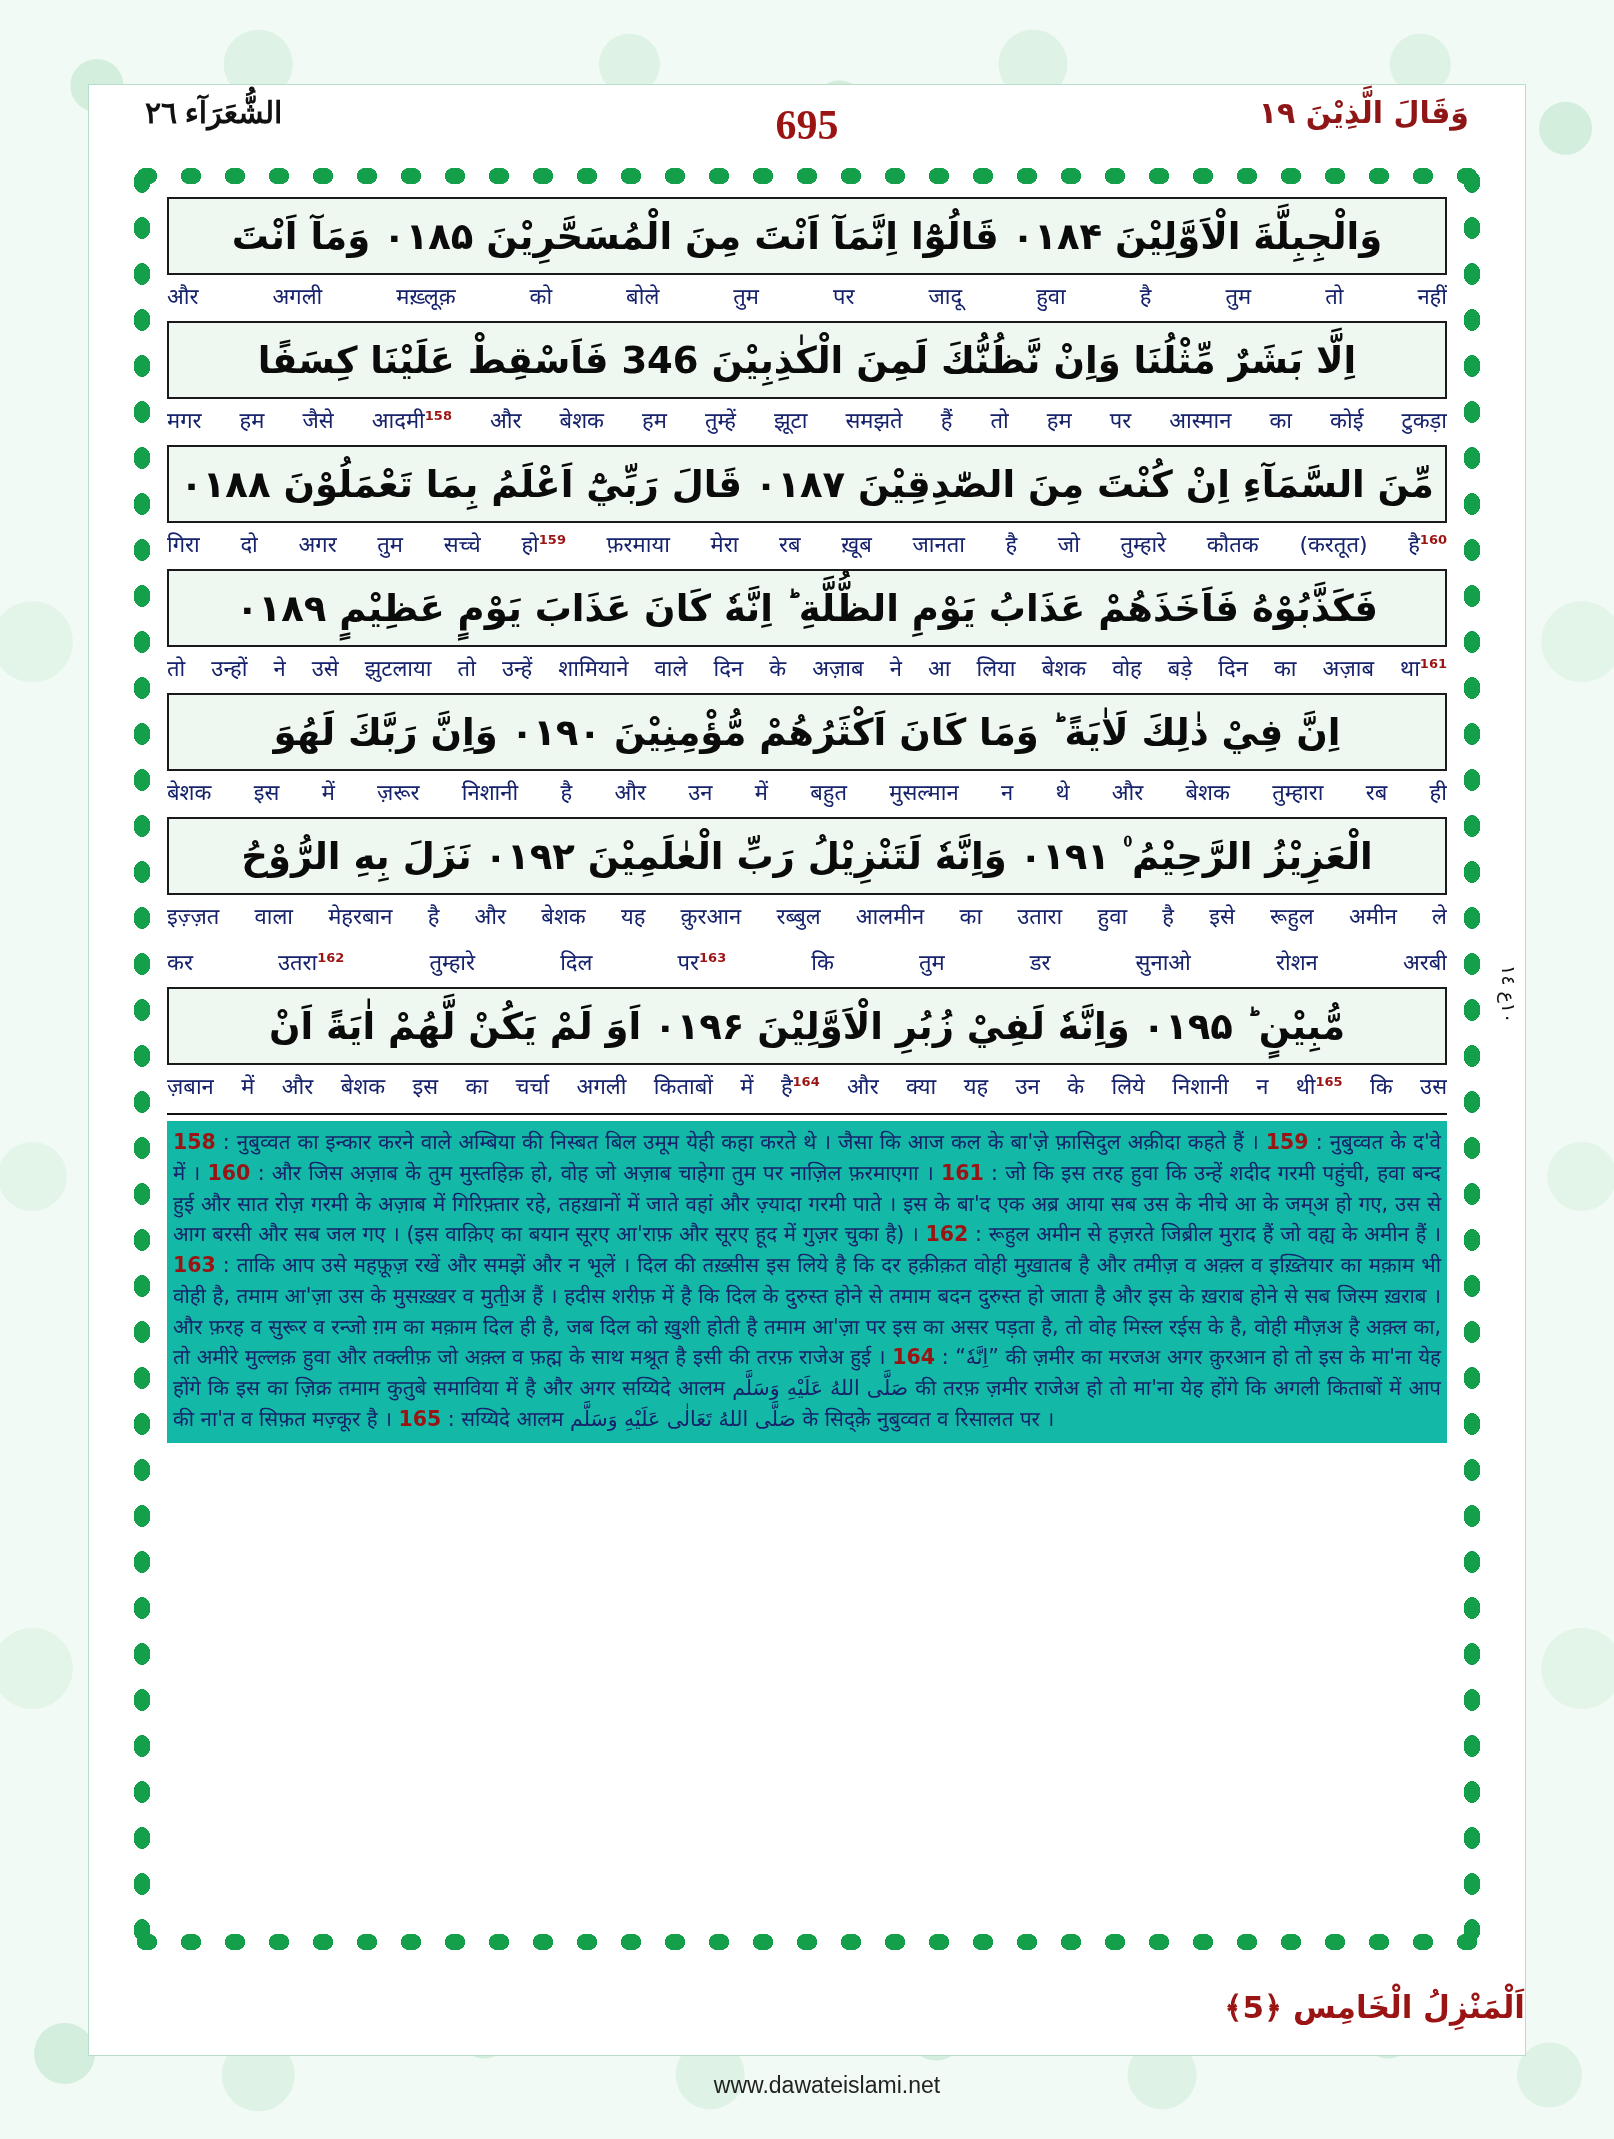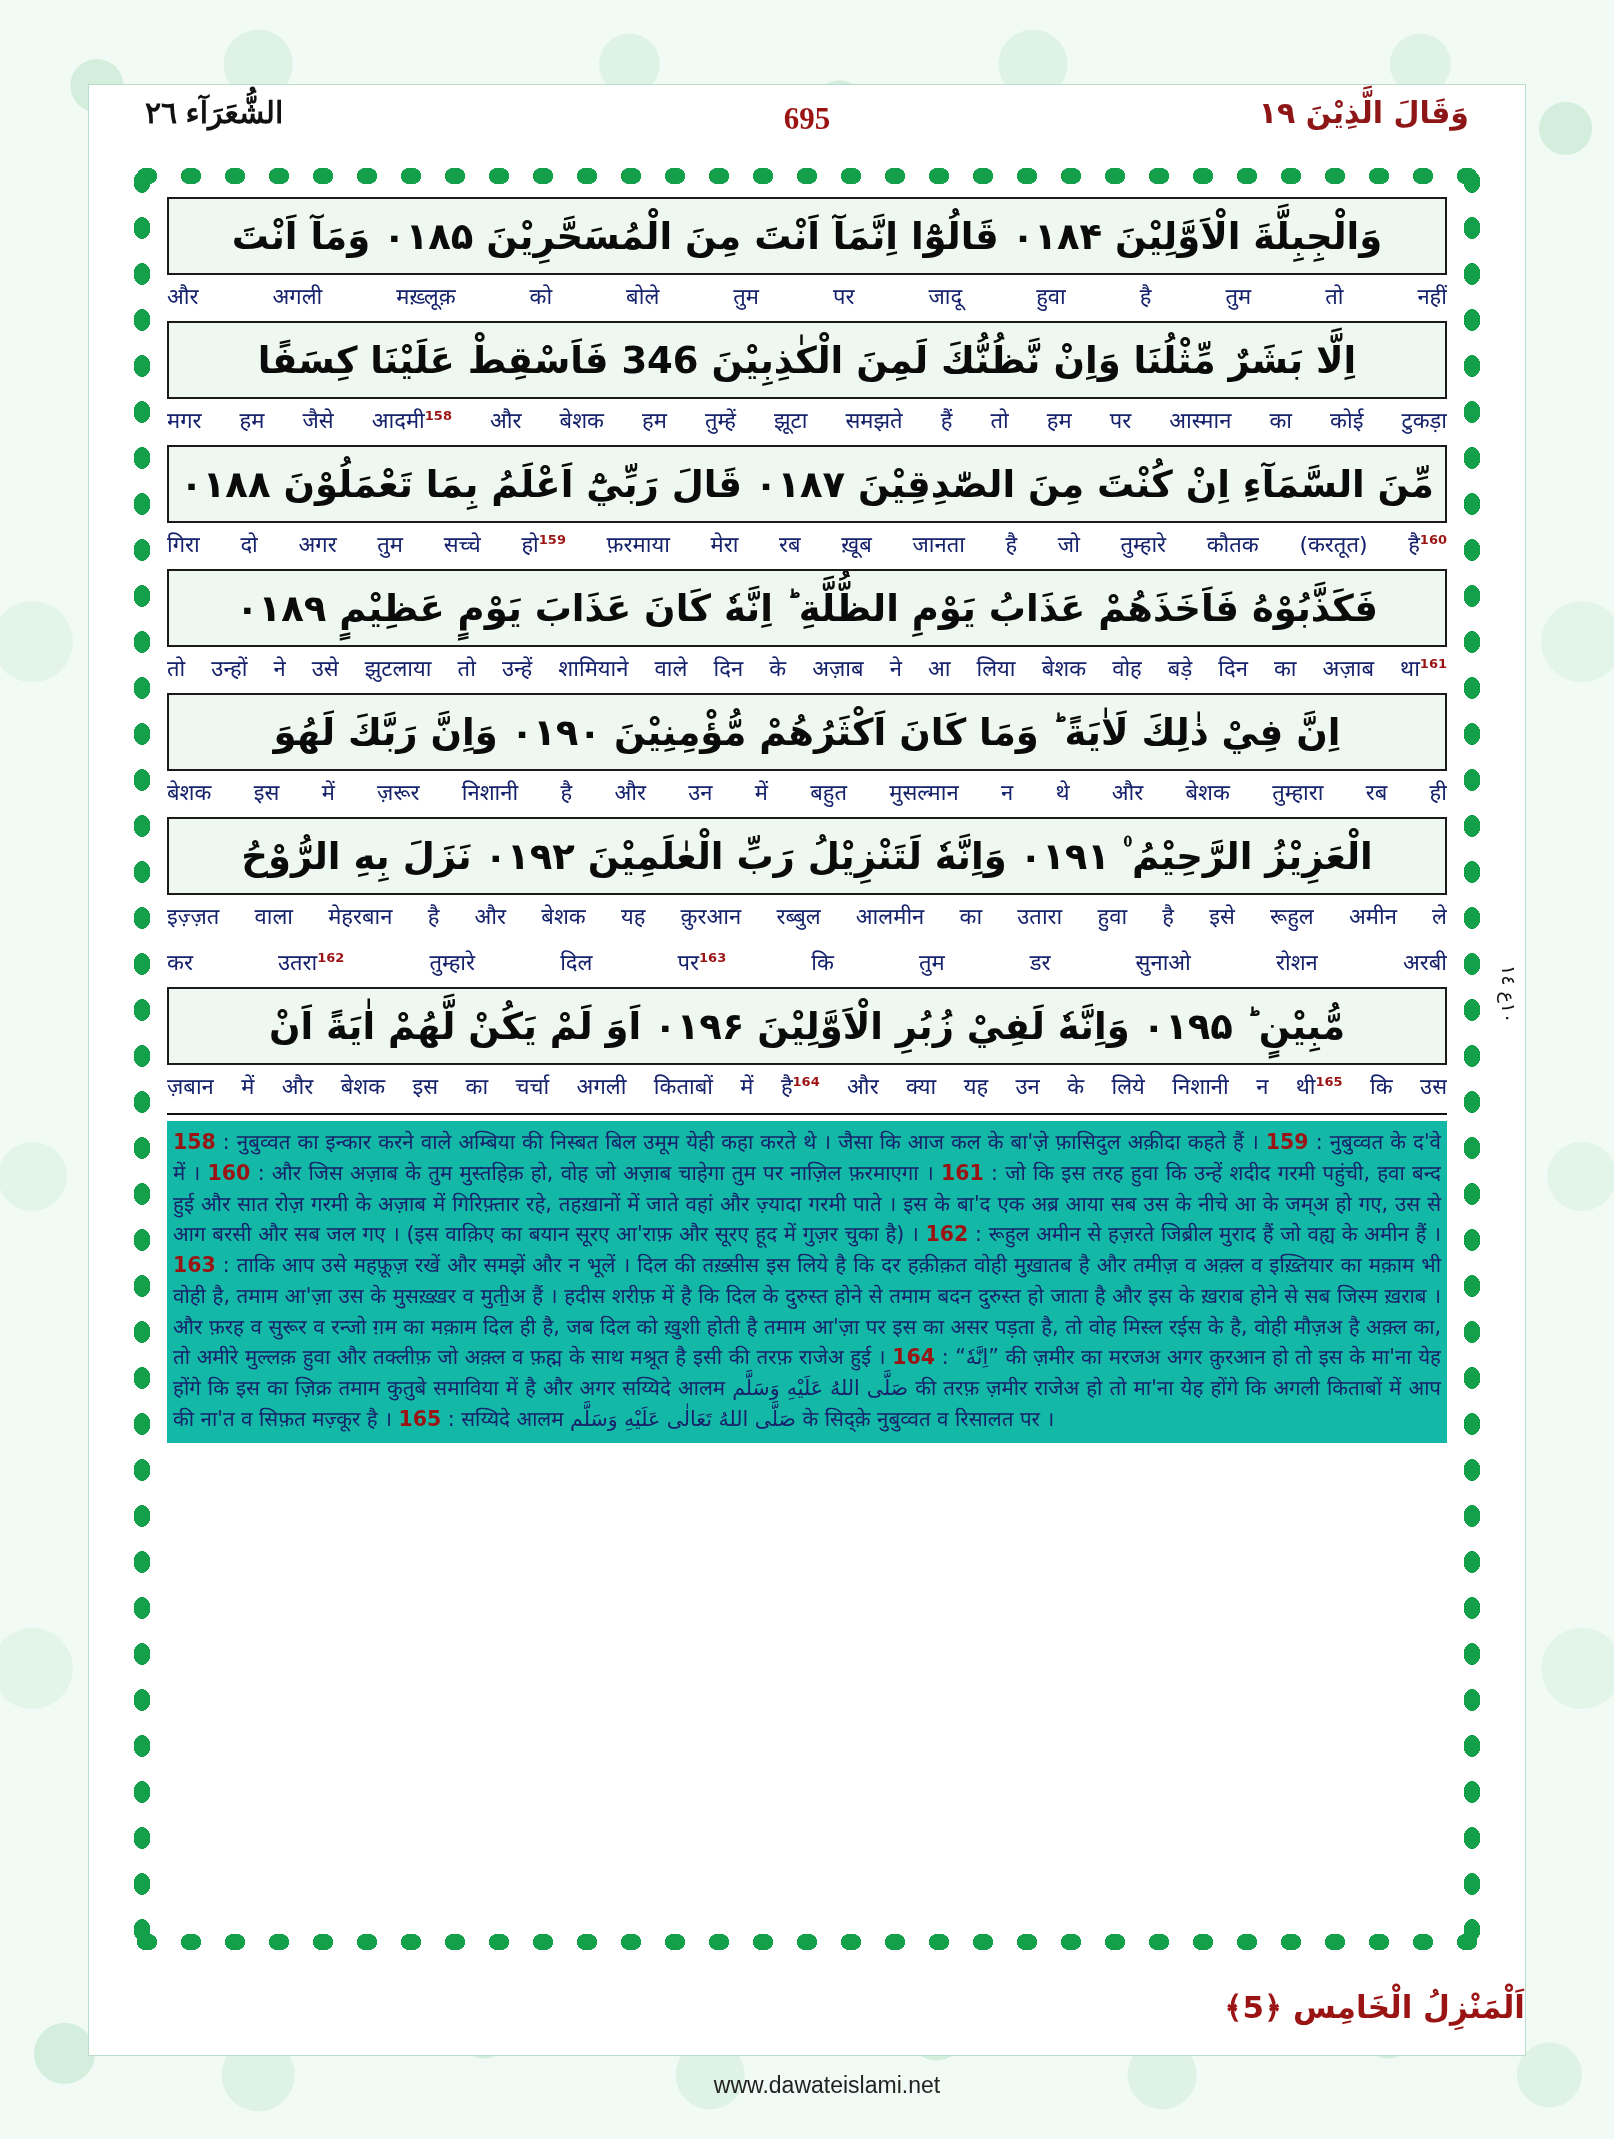--- a/index.html
+++ b/index.html
@@ -60,30 +60,30 @@
     border:1px solid #b9ddc8;
     box-sizing:border-box;
   }
 
   
   .runhead{
     position:absolute;left:0;right:0;top:10px;height:56px;
   }
   .runhead .surah{
     position:absolute;left:56px;top:0;
-    font-family:Liberation Sans, sans-serif;
+    font-family:Liberation Serif, serif;
     font-size:30px;color:#111;
     direction:rtl;white-space:nowrap;
     font-weight:bold;
   }
   .runhead .pageno{
     position:absolute;left:0;right:0;top:6px;
     text-align:center;
     font-family:"Liberation Serif", serif;
-    font-weight:bold;font-size:31px;color:#9b1414;
+    font-weight:bold;font-size:42px;color:#9b1414;
   }
   .runhead .juz{
     position:absolute;right:56px;top:0;
     font-family:"DejaVu Sans", sans-serif;
     font-size:30px;color:#8e1616;
     direction:rtl;white-space:nowrap;
     font-weight:bold;
   }
 
   

